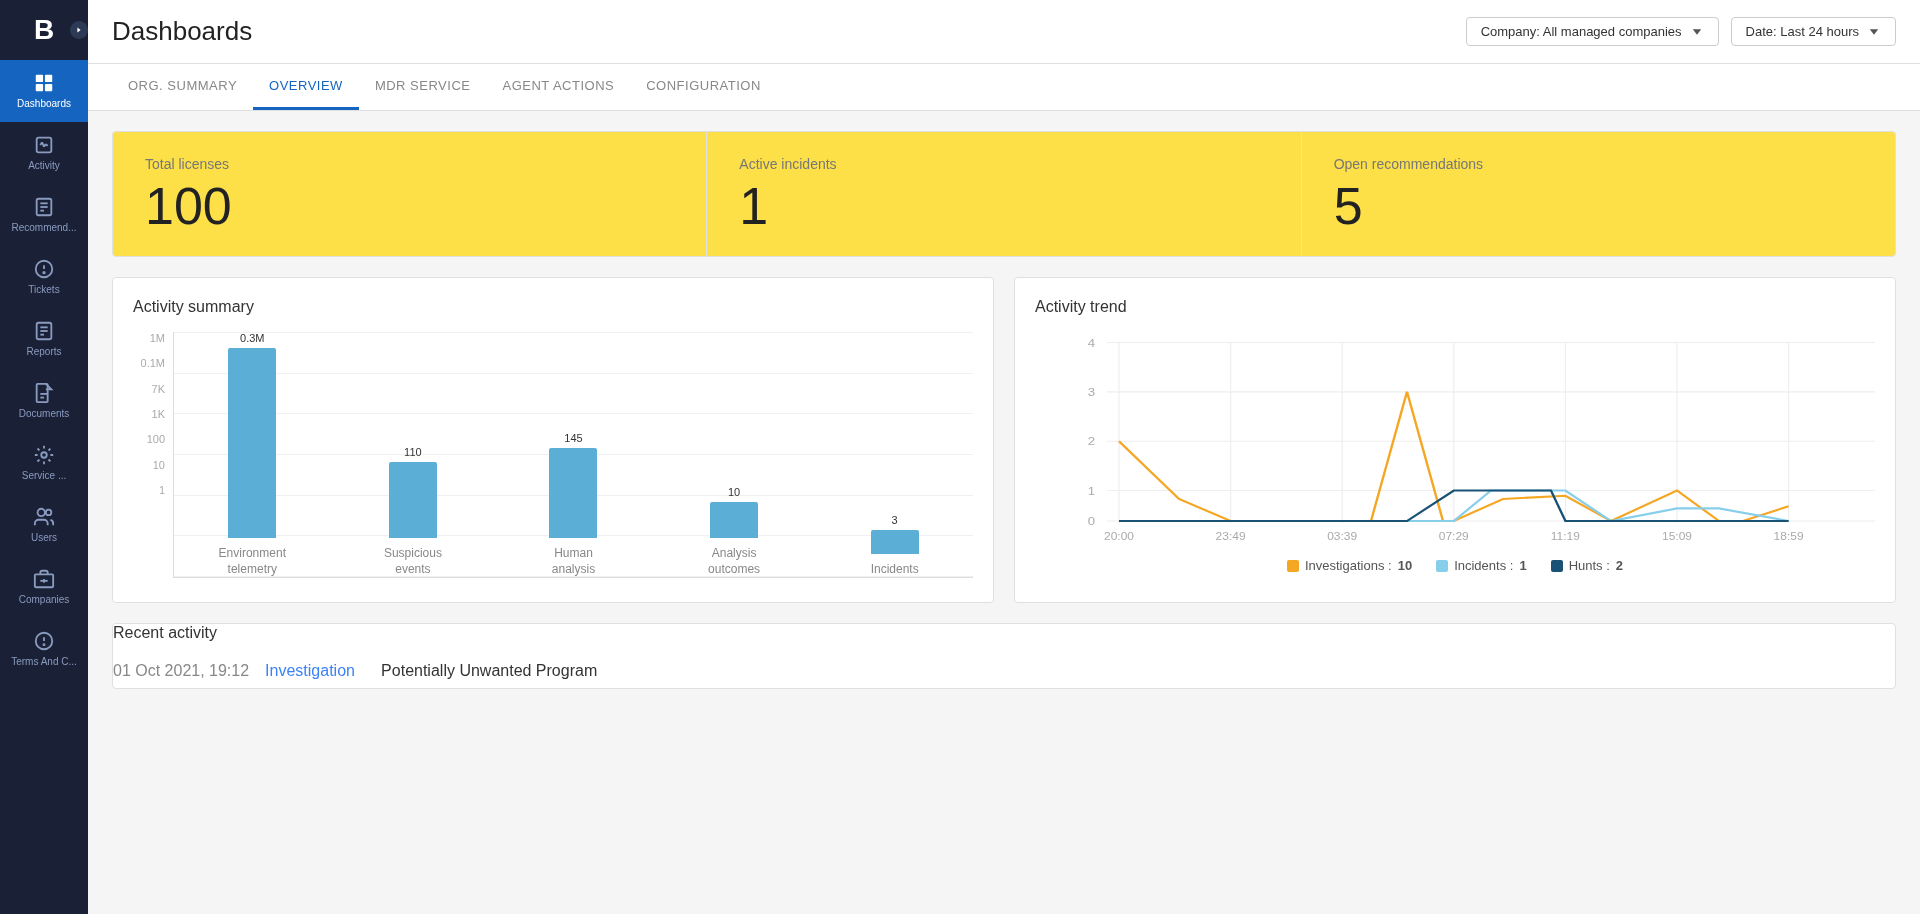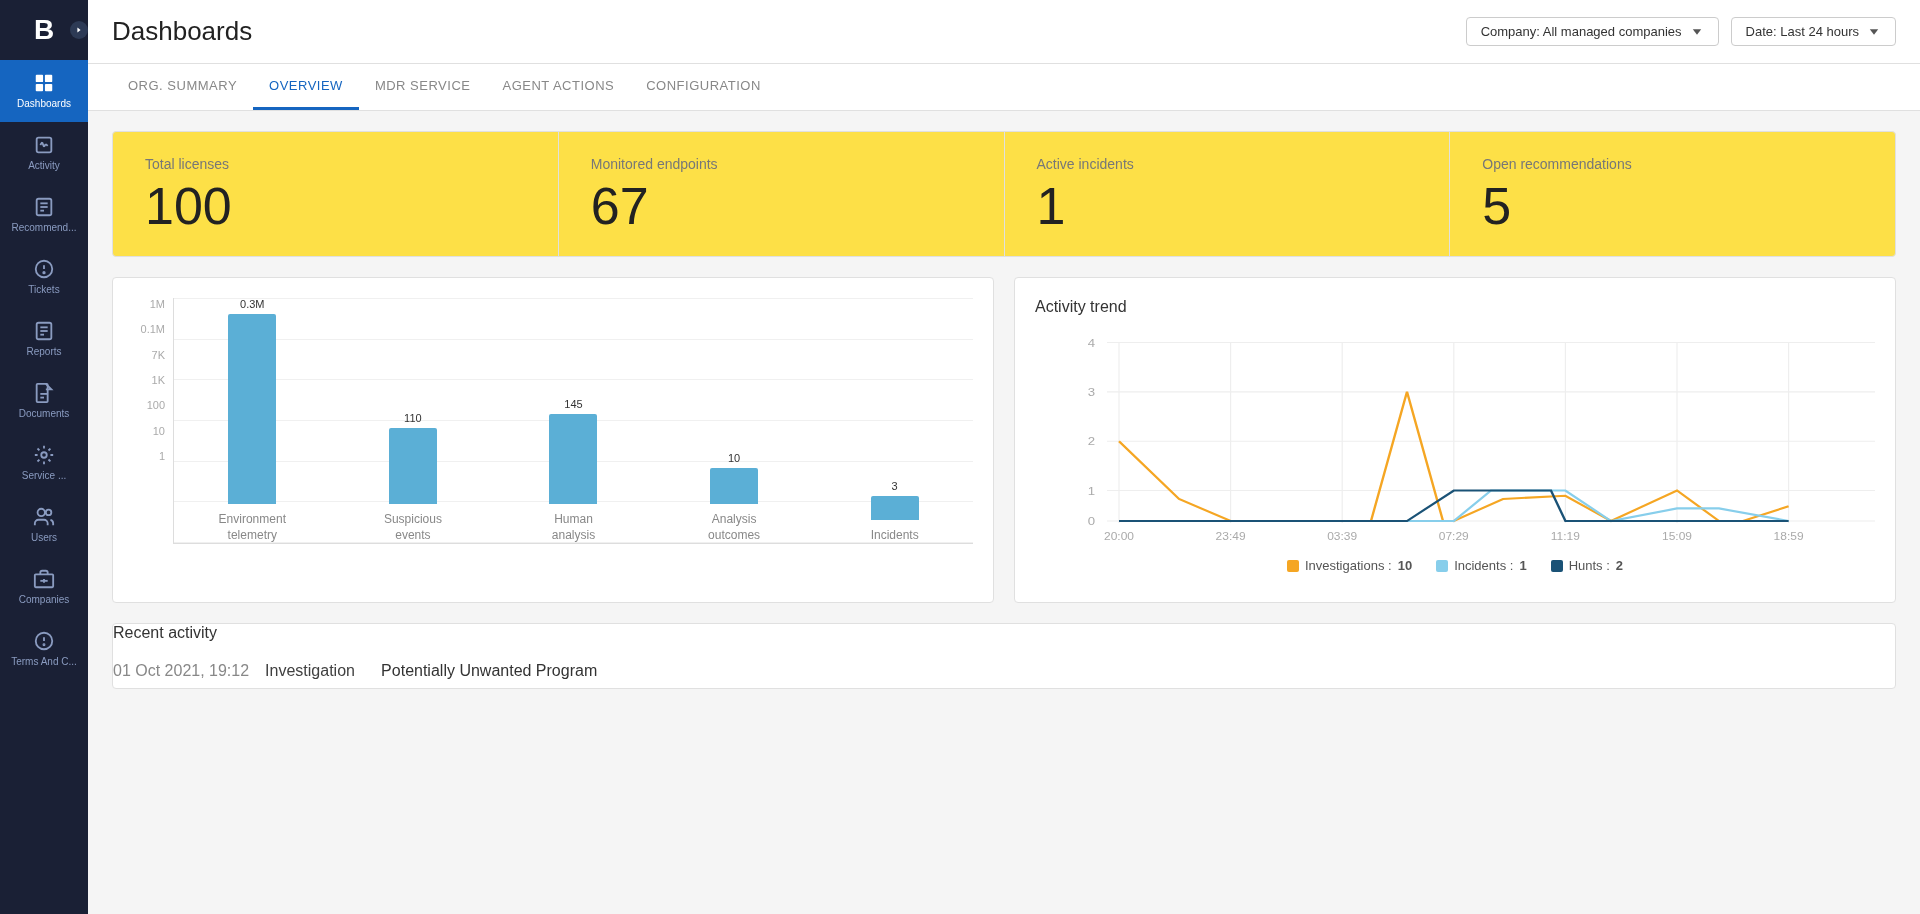--- a/index.html
+++ b/index.html
@@ -296,21 +296,21 @@
     .recent-row-item {
       display: flex;
       gap: 16px;
       font-size: 16px;
       color: #555;
       padding: 8px 0;
       border-bottom: 1px solid #f0f0f0;
     }
     .recent-row-item:last-child { border-bottom: none; }
     .recent-date { color: #888; min-width: 110px; }
-    .recent-type { min-width: 100px; color: #404040; }
+    .recent-type { min-width: 100px; color: #3b82f6; }
     .recent-desc { flex: 1; color: #333; }
   </style>
 </head>
 <body>
 
 <div class="sidebar">
   <div class="sidebar-logo">
     <span class="logo-b">B</span>
     <div class="expand-icon">
       <svg viewBox="0 0 10 10" fill="white" width="8" height="8">
@@ -446,36 +446,33 @@
   </div>
 
   <div class="content">
 
     <div class="stats-row">
       <div class="stat-card">
         <div class="stat-label">Total licenses</div>
         <div class="stat-value">100</div>
       </div>
       <div class="stat-card">
-        <div class="stat-label">Monitored endpoints</div>
-        <div class="stat-value">67</div>
-      </div>
-      <div class="stat-card">
         <div class="stat-label">Active incidents</div>
         <div class="stat-value">1</div>
       </div>
       <div class="stat-card">
         <div class="stat-label">Open recommendations</div>
         <div class="stat-value">5</div>
       </div>
     </div>
 
     <div class="charts-row">
 
       <div class="chart-card half">
+        <div class="chart-title">Activity summary</div>
         <div class="bar-chart-container">
           <div class="bar-chart-y-axis">
             <span>1M</span>
             <span>0.1M</span>
             <span>7K</span>
             <span>1K</span>
             <span>100</span>
             <span>10</span>
             <span>1</span>
           </div>

